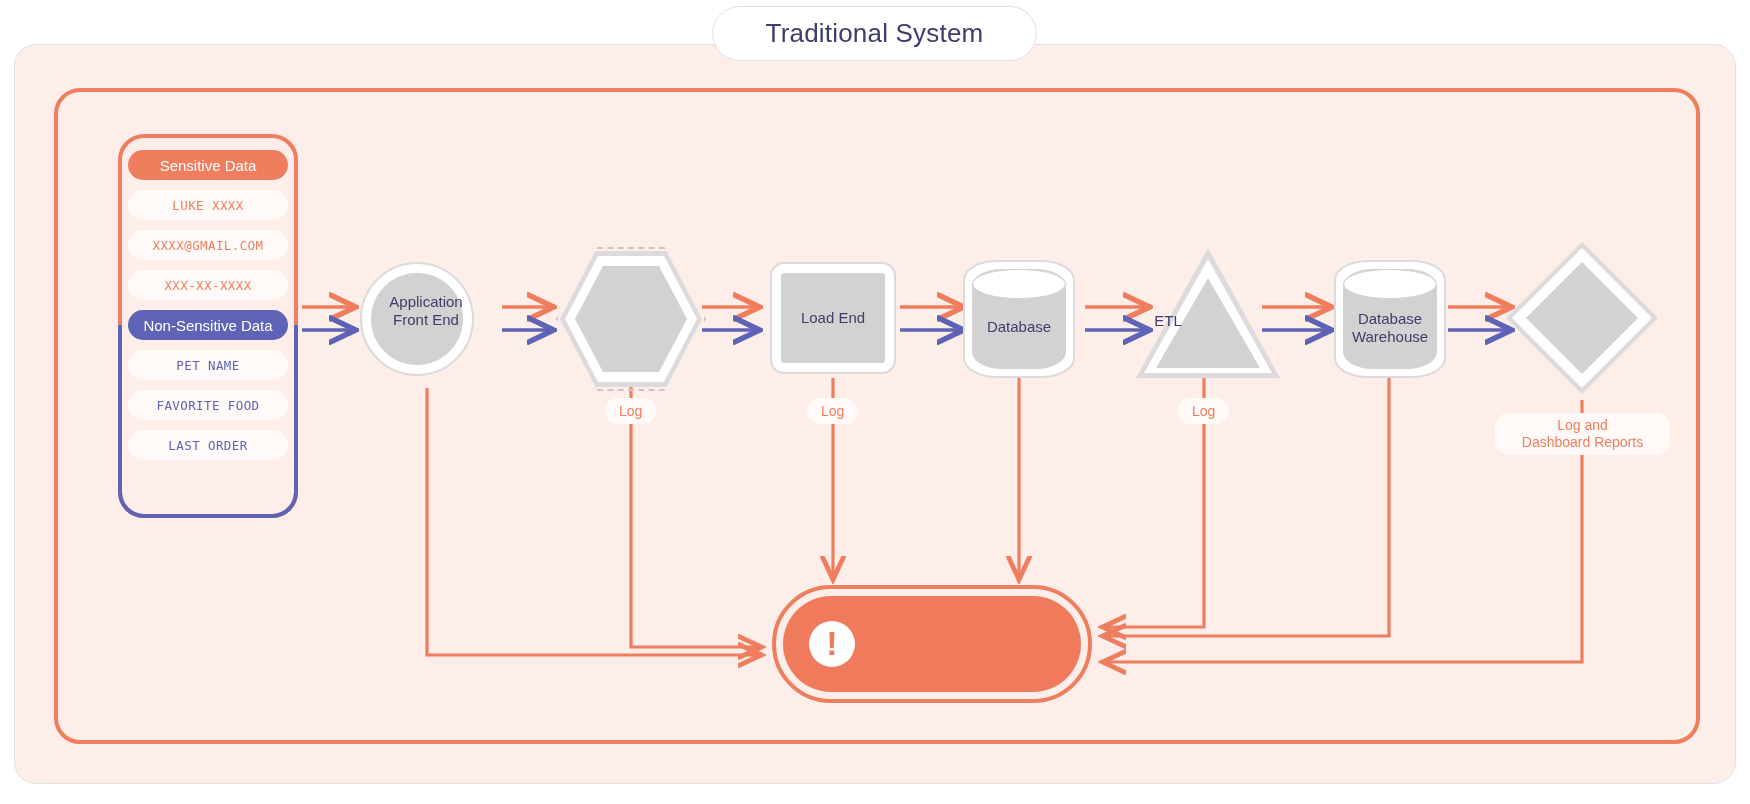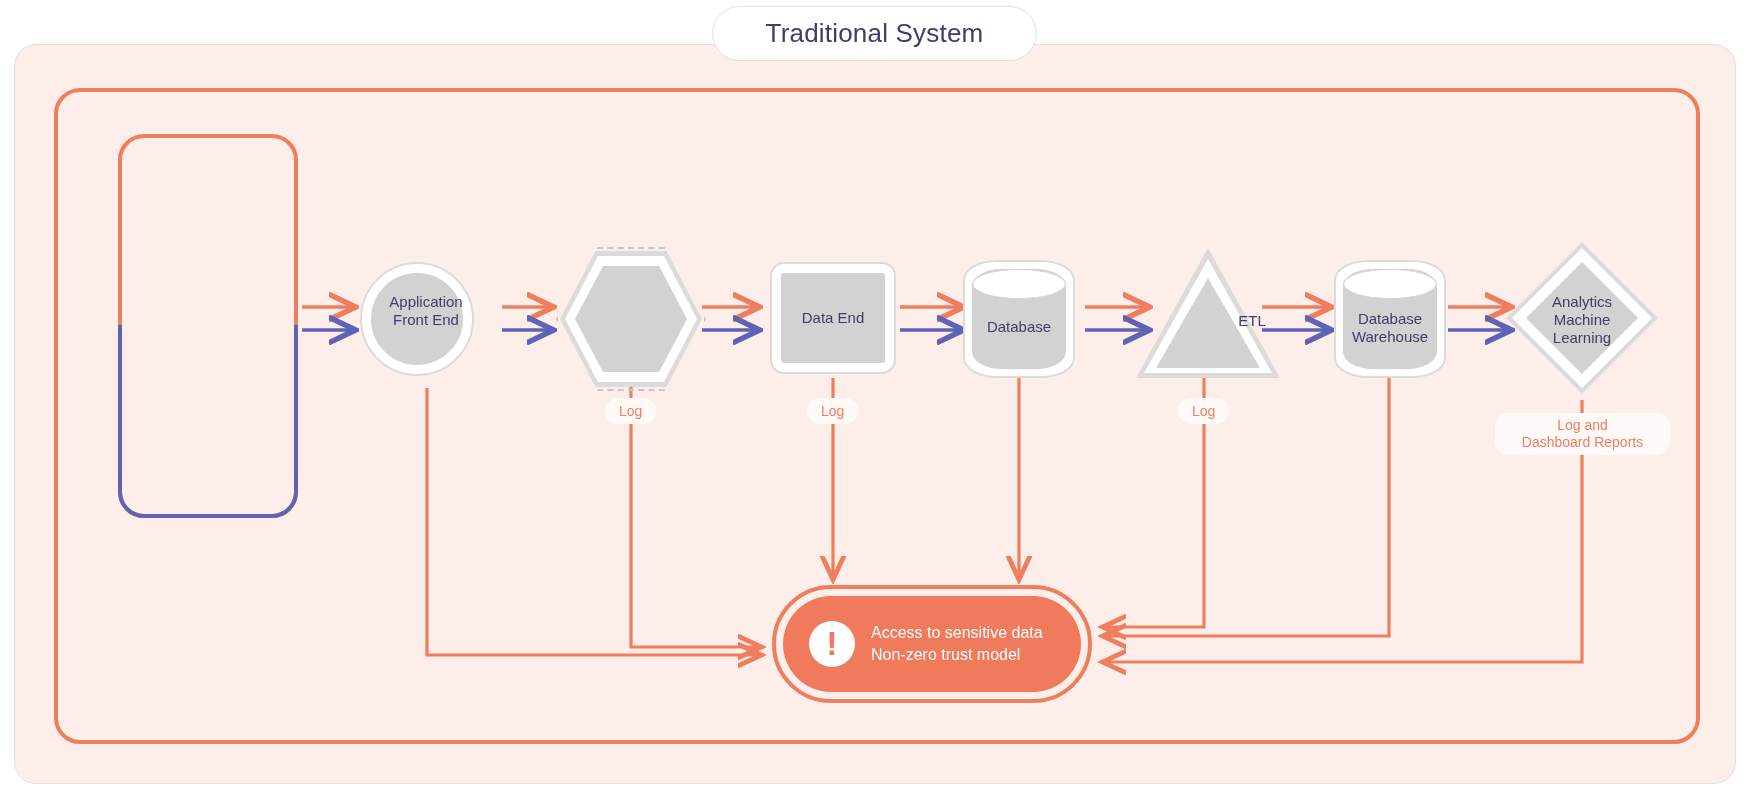--- a/index.html
+++ b/index.html
@@ -285,87 +285,90 @@
 
       <path d="M1389,378 L1389,636 L1104,636" marker-end="url(#ar-o-sm)"></path>
 
       <path d="M1582,400 L1582,662 L1104,662" marker-end="url(#ar-o-sm)"></path>
     </g>
   </svg>
 
   <div id="data-panel"></div>
   <div id="panel-lower-border"></div>
 
+  <div id="panel-items">
+    <div class="chip hdr-sensitive">Sensitive Data</div>
+    <div class="chip val">LUKE XXXX</div>
+    <div class="chip val">XXXX@GMAIL.COM</div>
+    <div class="chip val">XXX-XX-XXXX</div>
+    <div class="chip hdr-nonsensitive">Non-Sensitive Data</div>
+    <div class="chip val ns">PET NAME</div>
+    <div class="chip val ns">FAVORITE FOOD</div>
+    <div class="chip val ns">LAST ORDER</div>
+  </div>
 
   <div class="node" style="left:362px; top:264px;">
     <div class="circle-node"></div>
   </div>
   <div class="node-label" style="left:362px; top:293px; width:128px;">Application
 Front End</div>
 
   <div class="node" style="left:560px; top:251px;">
     <div class="hex-dash"></div>
     <div class="hex-outer">
       <div class="hex-mid">
           <div class="hex-in"></div>
         </div>
     </div>
   </div>
 
   <div class="node" style="left:772px; top:264px;">
     <div class="rect-node"></div>
   </div>
-  <div class="node-label" style="left:772px; top:309px; width:122px;">Data End</div>
+  <div class="node-label" style="left:772px; top:309px; width:122px;">Load End</div>
 
   <div class="cyl" style="left:963px; top:260px;">
     <div class="cyl-shell"></div>
     <div class="cyl-body"></div>
     <div class="cyl-top"></div>
   </div>
   <div class="node-label" style="left:963px; top:318px; width:112px;">Database</div>
 
   <div class="node" style="left:1136px; top:248px;">
     <div class="tri-outer">
       <div class="tri-mid">
           <div class="tri-in"></div>
         </div>
     </div>
   </div>
-  <div class="node-label" style="left:1180px; top:312px; width:144px;">ETL</div>
+  <div class="node-label" style="left:1096px; top:312px; width:144px;">ETL</div>
 
   <div class="cyl" style="left:1334px; top:260px;">
     <div class="cyl-shell"></div>
     <div class="cyl-body"></div>
     <div class="cyl-top"></div>
   </div>
   <div class="node-label" style="left:1334px; top:310px; width:112px;">Database
 Warehouse</div>
 
   <div class="node" style="left:1506px; top:242px;">
     <div class="dia-outer">
       <div class="dia-mid">
           <div class="dia-in"></div>
         </div>
     </div>
   </div>
-  <div class="node-label" style="left:1506px; top:293px; width:152px;">Analytics
-Machine
-Learning</div>
 
   <div class="log-pill" style="left:605px; top:398px;">Log</div>
   <div class="log-pill" style="left:807px; top:398px;">Log</div>
   <div class="log-pill" style="left:1178px; top:398px;">Log</div>
   <div class="log-pill two-line" style="left:1495px; top:413px; width:175px; white-space:pre-line;text-align:center;">Log and
 Dashboard Reports</div>
 
   <div id="warning-box">
     <div id="warning-inner">
       <div id="warn-icon">
           <span class="bang">!</span>
         </div>
-      <div id="warn-text">
-        <div>Access to sensitive data</div>
-        <div>Non-zero trust model</div>
-      </div>
     </div>
   </div>
 
 </div>
 
 </body></html>

